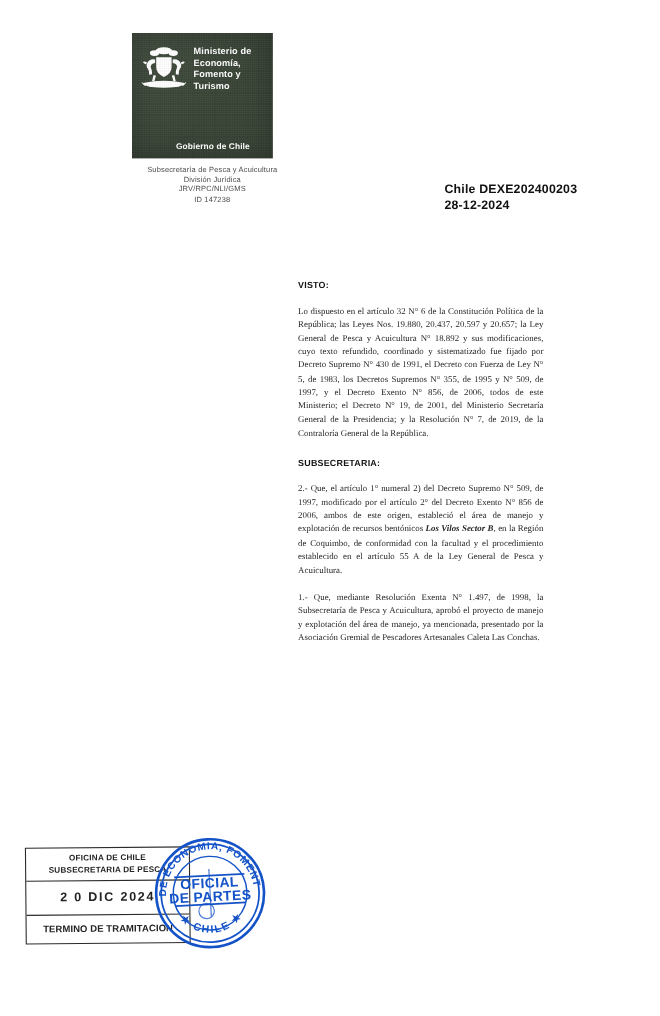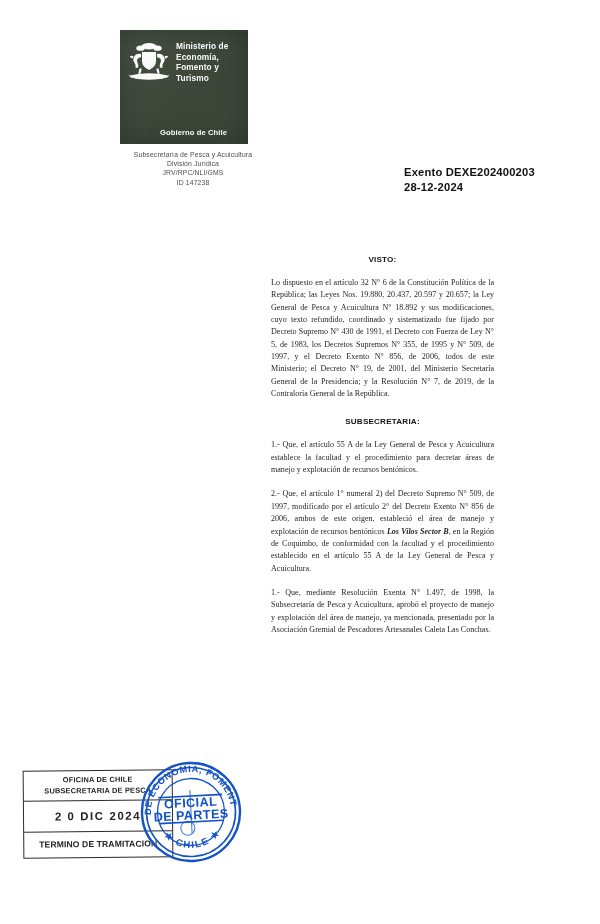--- a/index.html
+++ b/index.html
@@ -107,21 +107,20 @@
     text-align-last: left;
     letter-spacing: 0.05px;
     color: #111111;
   }
   .section-heading {
     font-size: 8.1px;
     font-weight: bold;
     letter-spacing: 0.2px;
     margin-top: 17px;
     color: #141414;
-    text-align: center;
   }
   .body-para {
     font-size: 8.05px;
     line-height: 12.35px;
     text-align: justify;
     text-align-last: left;
     margin-top: 13px;
     color: #262626;
     letter-spacing: 0.01px;
     filter: blur(0.13px);
@@ -226,33 +225,32 @@
 
   <div id="subsec-block">
     <div>Subsecretaría de Pesca y Acuicultura</div>
     <div>División Jurídica</div>
     <div>JRV/RPC/NLI/GMS</div>
     <div>ID 147238</div>
   </div>
 </div>
 
 <div id="folio-block">
-  <div>Exento DEXE202400203</div>
+  <div>Chile DEXE202400203</div>
   <div>28-12-2024</div>
 </div>
 
 <div id="doc-column">
 
 
   <div class="section-heading">VISTO:</div>
   <div class="body-para">Lo dispuesto en el artículo 32 N° 6 de la Constitución Política de la República; las Leyes Nos. 19.880, 20.437, 20.597 y 20.657; la Ley General de Pesca y Acuicultura N° 18.892 y sus modificaciones, cuyo texto refundido, coordinado y sistematizado fue fijado por Decreto Supremo N° 430 de 1991, el Decreto con Fuerza de Ley N° 5, de 1983, los Decretos Supremos N° 355, de 1995 y N° 509, de 1997, y el Decreto Exento N° 856, de 2006, todos de este Ministerio; el Decreto N° 19, de 2001, del Ministerio Secretaría General de la Presidencia; y la Resolución N° 7, de 2019, de la Contraloría General de la República.</div>
 
   <div class="section-heading">SUBSECRETARIA:</div>
 
-  <div class="body-para">1.- Que, el artículo 55 A de la Ley General de Pesca y Acuicultura establece la facultad y el procedimiento para decretar áreas de manejo y explotación de recursos bentónicos.</div>
 
   <div class="body-para tight"><span>2.- Que, el artículo 1° numeral 2) del Decreto Supremo N° 509, de 1997, modificado por el artículo 2° del Decreto Exento N° 856 de 2006, ambos de este origen, estableció el área de manejo y explotación de recursos bentónicos </span><span class="em-bi">Los Vilos Sector B</span><span>, en la Región de Coquimbo, de conformidad con la facultad y el procedimiento establecido en el artículo 55 A de la Ley General de Pesca y Acuicultura.</span></div>
 
   <div class="body-para tight">1.- Que, mediante Resolución Exenta N° 1.497, de 1998, la Subsecretaría de Pesca y Acuicultura, aprobó el proyecto de manejo y explotación del área de manejo, ya mencionada, presentado por la Asociación Gremial de Pescadores Artesanales Caleta Las Conchas.</div>
 </div>
 
 <div id="stamp-layer">
 
   <div id="rect-stamp">
     <div class="rs-row" id="rs-office">

